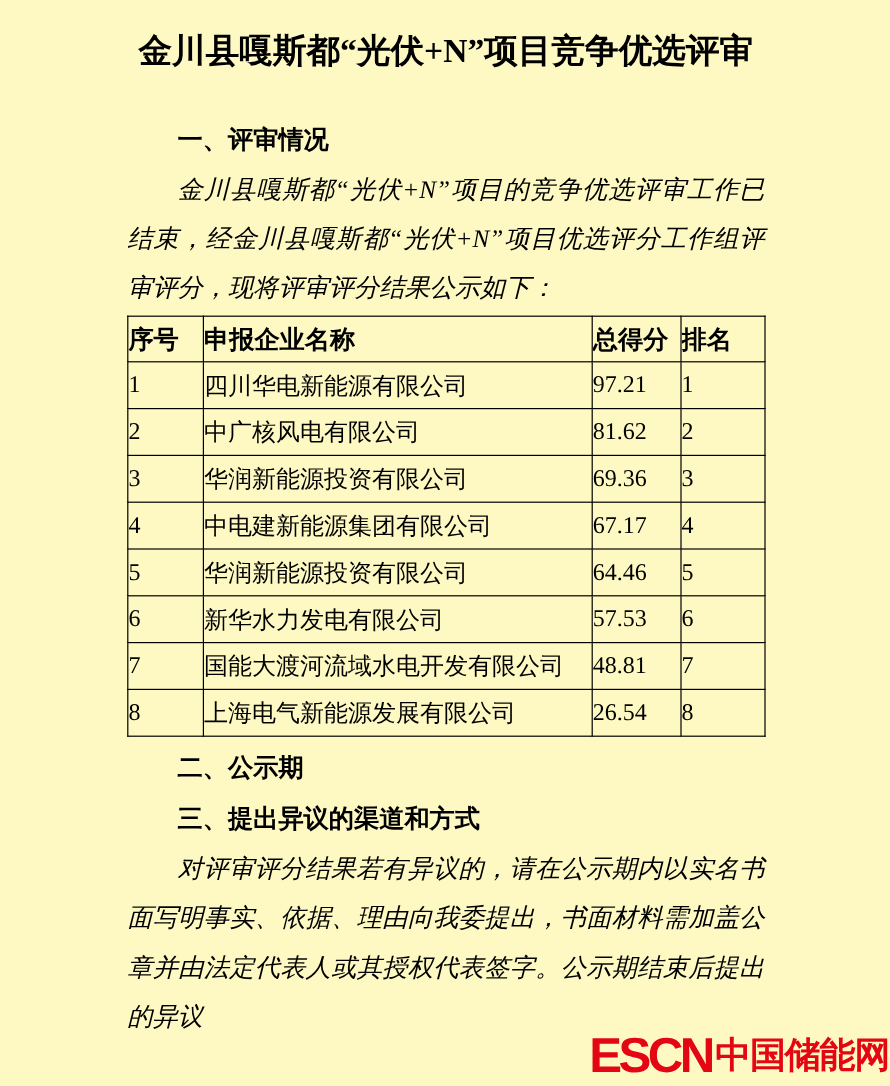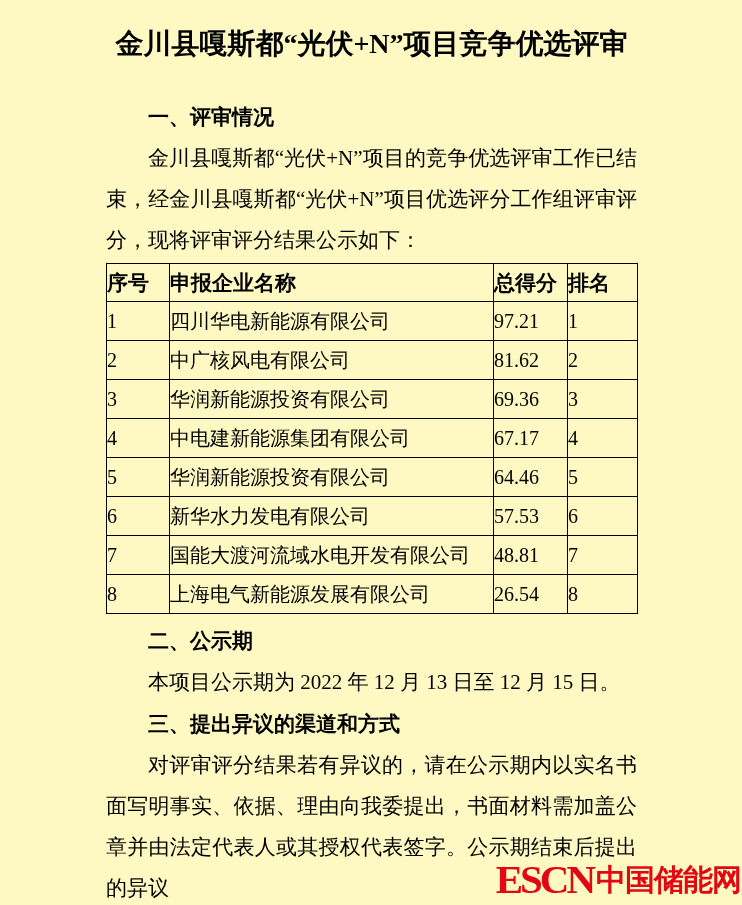--- a/index.html
+++ b/index.html
@@ -14,42 +14,42 @@
     line-height:40px;margin:0 0 32px 0;
     font-family:"Liberation Serif","DejaVu Serif",serif;
   }
   .sec-heading{
     font-family:Liberation Sans, sans-serif;
     font-weight:bold;font-size:21px;line-height:42px;
     text-indent:2em;margin:0;
   }
   .body-p{
     font-size:21px;line-height:41px;text-indent:2em;
-    text-align:justify;margin:0;
+    text-align:justify;margin:0;font-style:italic;
   }
   .results-table{
     width:531px;border-collapse:collapse;table-layout:fixed;
     margin:2px 0 0 0;
     font-family:"Liberation Serif","DejaVu Serif",serif;
   }
   .results-table th,.results-table td{
     border:1.5px solid #000;text-align:left;vertical-align:middle;
     padding:0;overflow:hidden;
   }
   .results-table th{font-size:21px;font-weight:bold;height:37px;}
   .results-table td{font-size:20px;height:38px;}
   .col-no{width:63px;}
   .col-name{width:324px;}
   .col-score{width:74px;}
   .col-rank{width:70px;}
   .after-table{margin-top:6px;}
   .watermark{
     position:absolute;right:1px;bottom:5px;
     display:flex;align-items:center;white-space:nowrap;
-    font-family:Liberation Serif, serif;
+    font-family:Liberation Sans, sans-serif;
   }
   .wm-latin{
     font-size:41px;font-weight:900;letter-spacing:-3px;line-height:1;
   }
   .wm-cn{
     font-size:30px;font-weight:900;letter-spacing:-1px;
     margin-left:3px;line-height:1;text-align:right;
   }
 </style>
 </head>
@@ -125,21 +125,20 @@
           <tr>
             <td>8</td>
             <td>上海电气新能源发展有限公司</td>
             <td>26.54</td>
             <td>8</td>
           </tr>
         </tbody>
     </table>
 
     <h2 class="sec-heading after-table">二、公示期</h2>
-    <p class="body-p">本项目公示期为 2022 年 12 月 13 日至 12 月 15 日。</p>
 
     <h2 class="sec-heading">三、提出异议的渠道和方式</h2>
     <p class="body-p">对评审评分结果若有异议的，请在公示期内以实名书面写明事实、依据、理由向我委提出，书面材料需加盖公章并由法定代表人或其授权代表签字。公示期结束后提出的异议</p>
 
   </div>
 
   <div class="watermark" style="color: rgb(227, 6, 19);">
     <span class="wm-latin">ESCN</span>
     <span class="wm-cn">中国储能网</span>
   </div>

